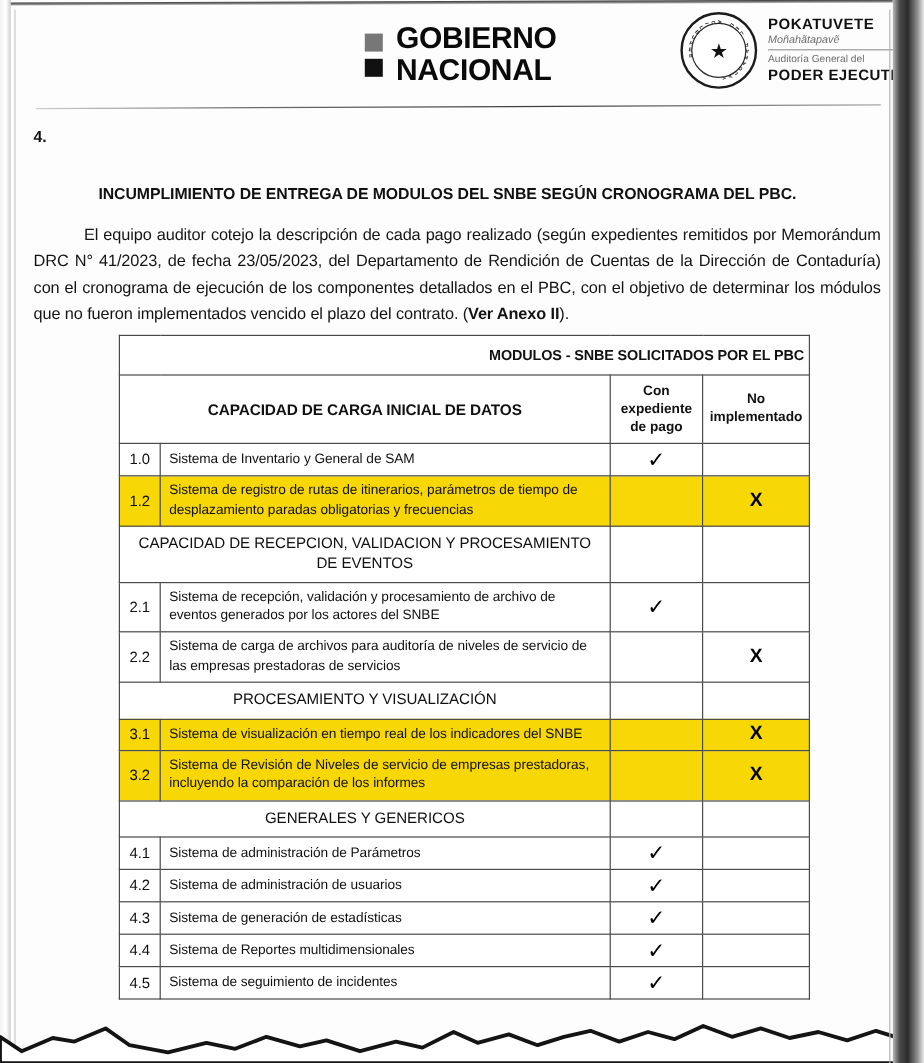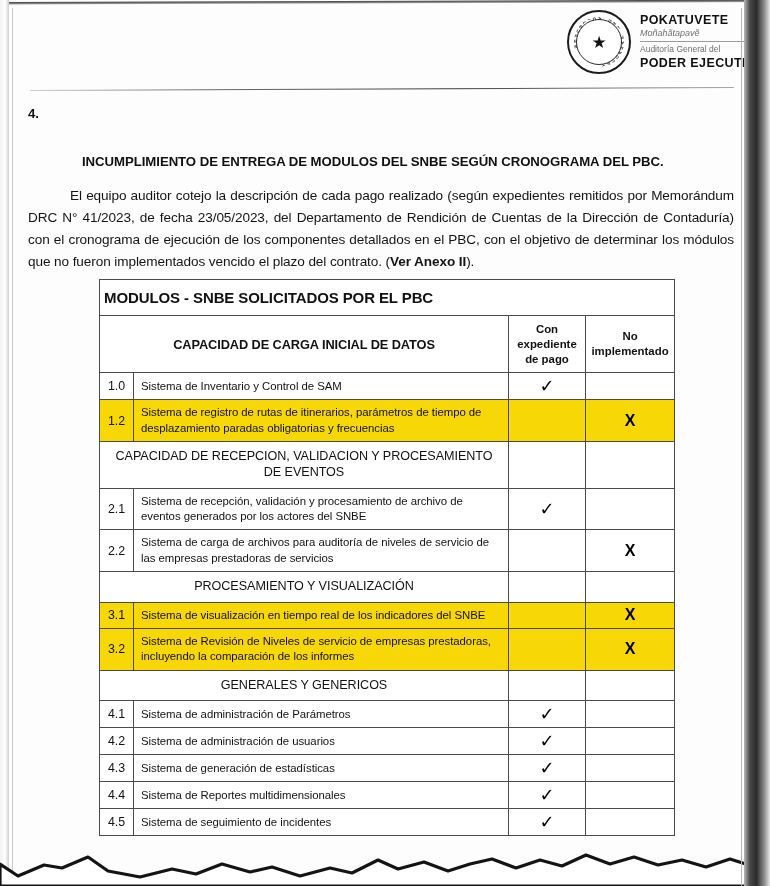--- a/index.html
+++ b/index.html
@@ -254,22 +254,22 @@
     padding: 0;
     vertical-align: middle;
     background: #fff;
   }
   col.c-num  { width: 34px; }
   col.c-desc { width: 375px; }
   col.c-chk  { width: 77px; }
   col.c-non  { width: 89px; }
 
   .cap-main {
-    text-align: left;
-    font-size: 15px;
+    text-align: right;
+    font-size: 12px;
     font-weight: 700;
     color: #111;
     padding: 9px 4px 9px !important;
     letter-spacing: -0.1px;
   }
   .cap-sub {
     text-align: center;
     font-size: 12.8px;
     font-weight: 700;
     color: #111;
@@ -332,20 +332,30 @@
 
 <div id="scan">
 
   <div class="gutter-left"></div>
   <div class="page-rule-left"></div>
   <div class="edge-top"></div>
 
   <div class="letterhead">
 
 
+    <div class="lh-center">
+      <div class="gn-squares">
+        <div class="gn-sq faded"></div>
+        <div class="gn-sq"></div>
+      </div>
+      <div class="gn-text">
+        <div>GOBIERNO</div>
+        <div>NACIONAL</div>
+      </div>
+    </div>
 
     <div class="lh-right">
       <div class="seal-dark">
         <div class="seal-ring-text">
             <span style="transform: rotate(-95deg) translate(0px, -25px) rotate(90deg);">R</span>
             <span style="transform: rotate(-82.1429deg) translate(0px, -25px) rotate(90deg);">E</span>
             <span style="transform: rotate(-69.2857deg) translate(0px, -25px) rotate(90deg);">P</span>
             <span style="transform: rotate(-56.4286deg) translate(0px, -25px) rotate(90deg);">U</span>
             <span style="transform: rotate(-43.5714deg) translate(0px, -25px) rotate(90deg);">B</span>
             <span style="transform: rotate(-30.7143deg) translate(0px, -25px) rotate(90deg);">L</span>
@@ -399,21 +409,21 @@
         <tr>
           <td class="cap-main" colspan="4">MODULOS - SNBE SOLICITADOS POR EL PBC</td>
         </tr>
         <tr>
           <td class="cap-sub" colspan="2">CAPACIDAD DE CARGA INICIAL DE DATOS</td>
           <td class="col-head">Con expediente de pago</td>
           <td class="col-head">No implementado</td>
         </tr>
       <tr>
             <td class="num">1.0</td>
-            <td class="desc">Sistema de Inventario y Control de SAM</td>
+            <td class="desc">Sistema de Inventario y General de SAM</td>
             <td class="mark check">✓</td>
             <td class="mark"></td>
           </tr>
           <tr class="hl tall">
             <td class="num">1.2</td>
             <td class="desc">Sistema de registro de rutas de itinerarios, parámetros de tiempo de desplazamiento paradas obligatorias y frecuencias</td>
             <td class="mark check"></td>
             <td class="mark">X</td>
           </tr>
           <tr>

